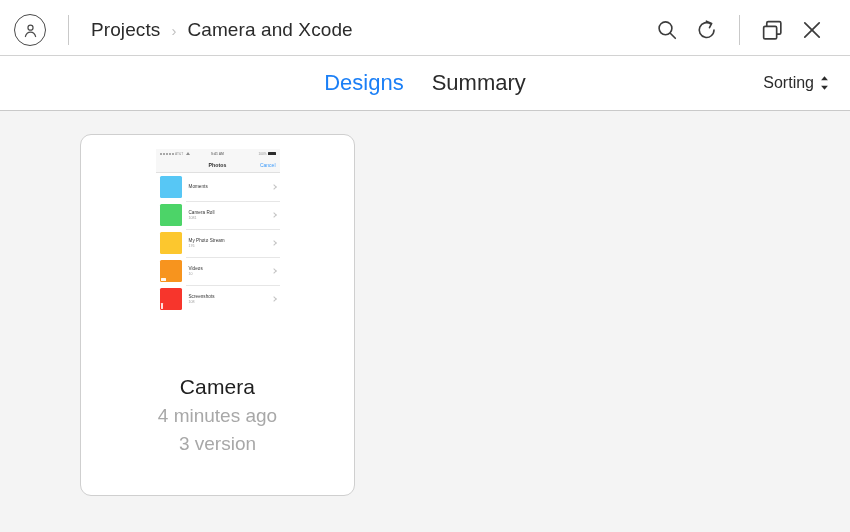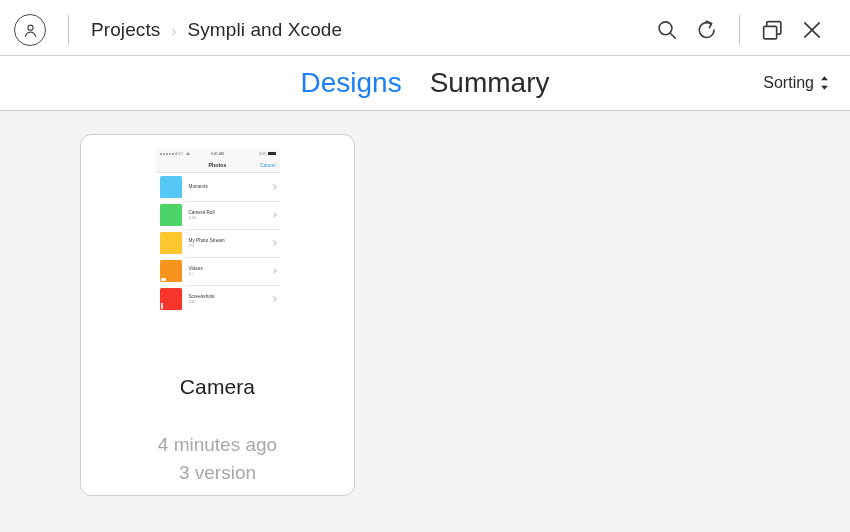--- a/index.html
+++ b/index.html
@@ -108,21 +108,21 @@
   .tabs {
     position: absolute;
     left: 0; right: 0;
     display: flex;
     justify-content: center;
     align-items: center;
     gap: 28px;
     pointer-events: none;
   }
   .tab {
-    font-size: 28px;
+    font-size: 22px;
     color: #2b2b2b;
     cursor: pointer;
     pointer-events: auto;
     white-space: nowrap;
     text-align: right;
   }
   .tab.active { color: #1b7ff6; }
 
   .sorting {
     margin-left: auto;
@@ -321,21 +321,21 @@
     margin-top: 40px;
   }
   .card-title {
     font-size: 21px;
     color: #1f1f1f;
     letter-spacing: .1px;
   }
   .card-sub {
     font-size: 19px;
     color: #a8a8a8;
-    margin-top: 32px;
+    margin-top: 3px;
     line-height: 1.45;
   }
   .card-sub.second { margin-top: 0; }
 </style>
 </head>
 <body>
 
 <div class="app">
 
   <div class="topbar">
@@ -345,21 +345,21 @@
         <circle cx="12" cy="8" r="3.6" fill="none" stroke="#4a4a4a" stroke-width="1.7"></circle>
         <path d="M4.8 20.5c1.1-4.1 4-6.1 7.2-6.1s6.1 2 7.2 6.1" fill="none" stroke="#4a4a4a" stroke-width="1.7" stroke-linecap="round"></path>
       </svg>
     </div>
 
     <div class="vdivider"></div>
 
     <div class="breadcrumb">
       <span class="crumb link">Projects</span>
       <span class="crumb-sep">›</span>
-      <span class="crumb">Sympli and Xcode</span>
+      <span class="crumb">Camera and Xcode</span>
     </div>
 
     <div class="topbar-actions">
 
       <div class="icon-btn">
         <svg width="24" height="24" viewBox="0 0 24 24">
           <circle cx="10.5" cy="10.3" r="6.4" fill="none" stroke="#3c3c3c" stroke-width="1.6"></circle>
           <line x1="15.3" y1="15.2" x2="20.3" y2="20.3" stroke="#3c3c3c" stroke-width="1.6" stroke-linecap="round"></line>
         </svg>
       </div>

